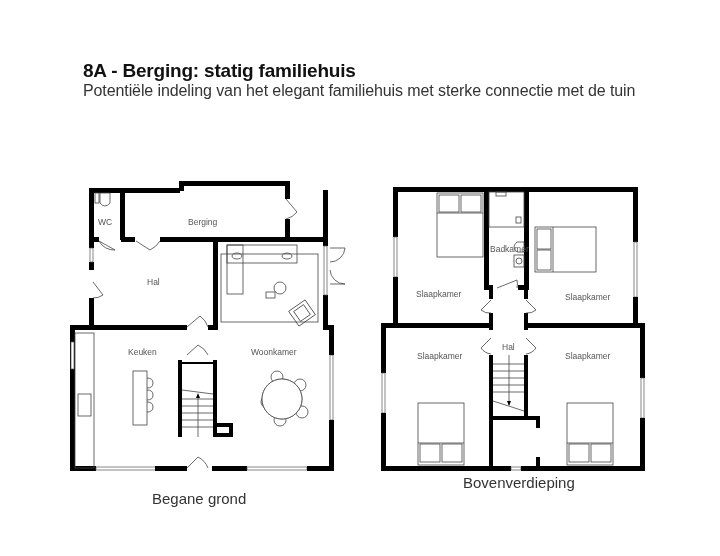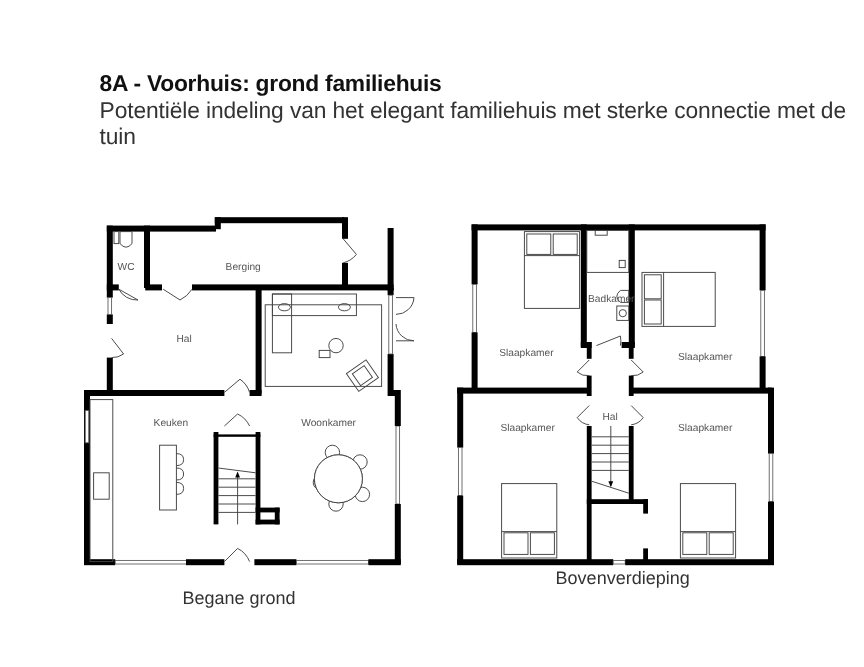--- a/index.html
+++ b/index.html
@@ -1,29 +1,29 @@
 <!DOCTYPE html>
 <html><head>
   <meta charset="utf-8">
   <style>
     html, body { margin: 0; padding: 0; background: #ffffff; }
     body { width: 720px; height: 556px; position: relative; overflow: hidden; font-family: "Liberation Sans", sans-serif; }
     .title { position: absolute; left: 83px; top: 60px; font-size: 19px; font-weight: bold; color: #111; letter-spacing: -0.2px; }
-    .subtitle { position: absolute; left: 83px; top: 82px; font-size: 19px; color: #333; letter-spacing: -0.1px; }
+    .subtitle { position: absolute; left: 83px; top: 82px; font-size: 16px; color: #333; letter-spacing: -0.1px; }
     .floor-label { position: absolute; font-size: 15px; color: #333; }
     svg { position: absolute; left: 0; top: 0; }
     .room-label { font-family: "Liberation Sans", sans-serif; font-size: 8.5px; fill: #555; }
     .wall { fill: #000; }
     .thin { fill: none; stroke: #444; stroke-width: 0.8; }
     .win { fill: #fff; stroke: #555; stroke-width: 0.7; }
   </style>
 </head>
 <body>
 
-<div class="title">8A - Voorhuis: grond familiehuis</div>
+<div class="title">8A - Berging: statig familiehuis</div>
 <div class="subtitle">Potentiële indeling van het elegant familiehuis met sterke connectie met de tuin</div>
 
 <svg width="720" height="556" viewBox="0 0 720 556">
 
   <g>
 
     <rect class="wall" x="89" y="188" width="33" height="5"></rect>
     <rect class="wall" x="122" y="188" width="58" height="5"></rect>
     <rect class="wall" x="179" y="181" width="5" height="10"></rect>
     <rect class="wall" x="179" y="181" width="108" height="5"></rect>

